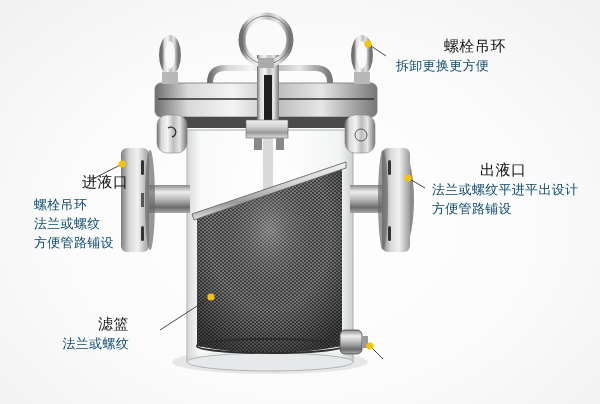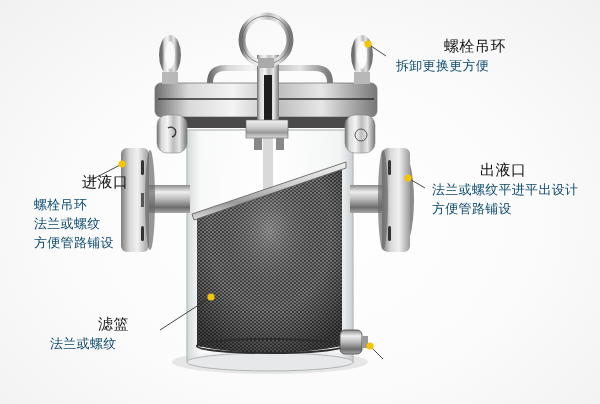--- a/index.html
+++ b/index.html
@@ -175,18 +175,18 @@
     <div class="desc">法兰或螺纹</div>
     <div class="desc">方便管路铺设</div>
   </div>
 
   <div class="label" style="left:432px; top:160px;">
     <div class="title">出液口</div>
     <div class="desc">法兰或螺纹平进平出设计</div>
     <div class="desc">方便管路铺设</div>
   </div>
 
-  <div class="label" style="left:50px; top:314px;">
+  <div class="label" style="left:50px; top:314px;text-align:right;">
     <div class="title">滤篮</div>
     <div class="desc">法兰或螺纹</div>
   </div>
 
 </div>
 
 </body></html>

